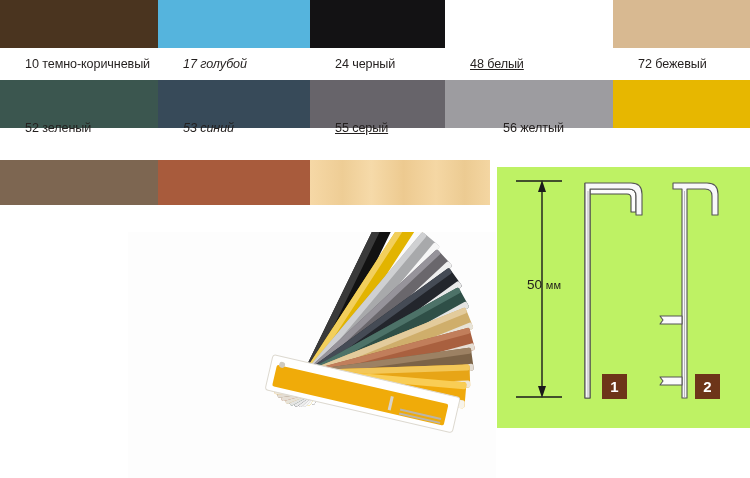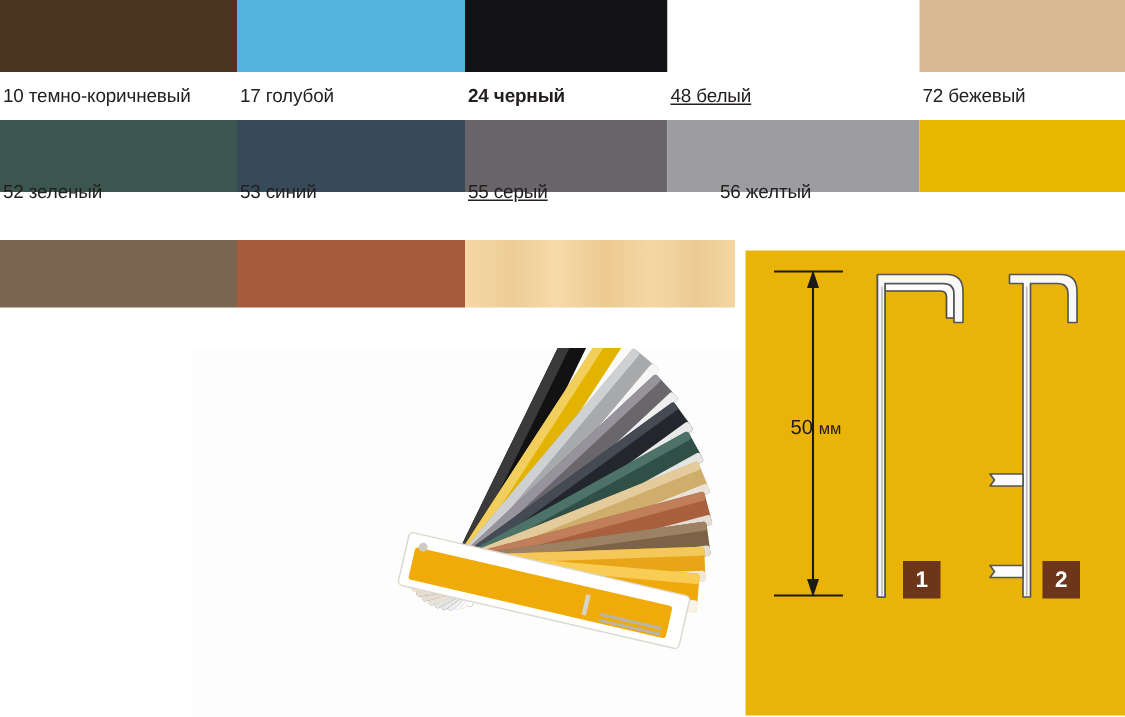--- a/index.html
+++ b/index.html
@@ -46,45 +46,45 @@
   .label-row.l3 { top: 205px; }
 
   .swatch { height: 100%; }
   .swatch.white-chip { box-sizing: border-box; }
 
   .lbl {
     font-size: 12.6px;
     line-height: 1;
     color: #231f1e;
     white-space: nowrap;
-    padding-left: 2px;
+    padding-left: 25px;
     box-sizing: border-box;
     letter-spacing: -0.1px;
   }
 
   
   .c1 { width: 158px; }
-  .c2 { width: 152px; }
-  .c3 { width: 135px; font-weight: bold; }
+  .c2 { width: 152px; font-style: italic; }
+  .c3 { width: 135px; }
   .c4 { width: 168px; text-decoration: underline; }
   .c5 { width: 137px; }
 
   
   .d1 { width: 158px; }
   .d2 { width: 152px; }
   .d3 { width: 180px; }
 
   
   #tech-panel {
     position: absolute;
     left: 497px;
     top: 167px;
     width: 253px;
-    height: 310px;
-    background: #eab308;
+    height: 261px;
+    background: #bef264;
   }
 
   #tech-svg {
     position: absolute;
     left: 0; top: 0;
     width: 253px;
     height: 245px;
     display: block;
   }
 

